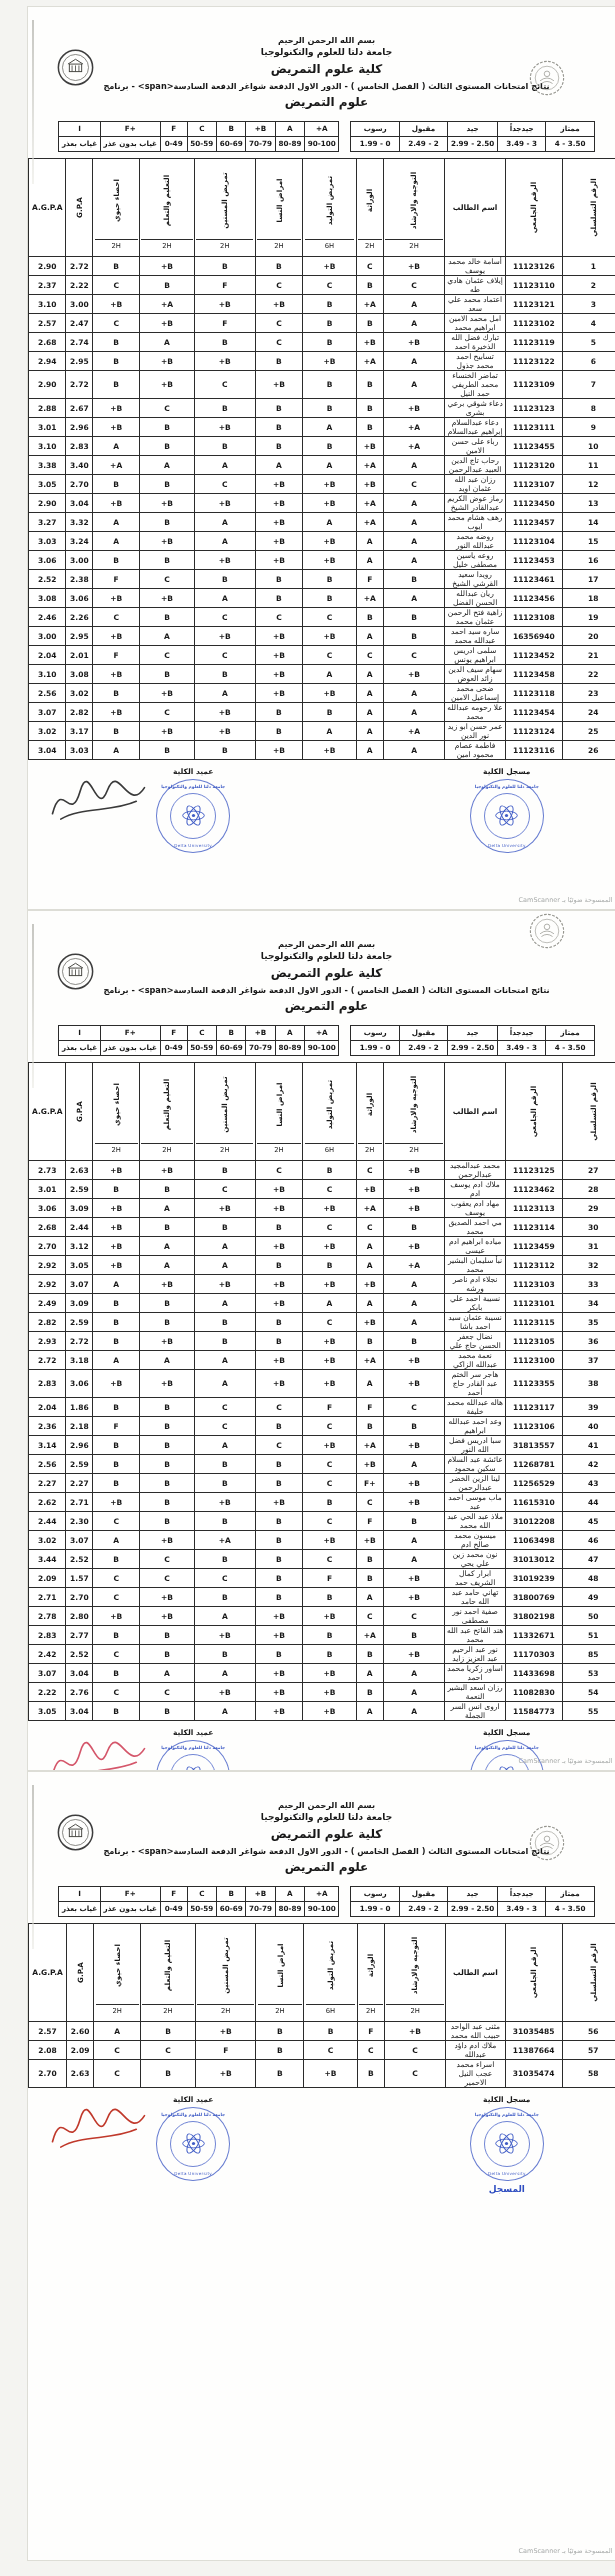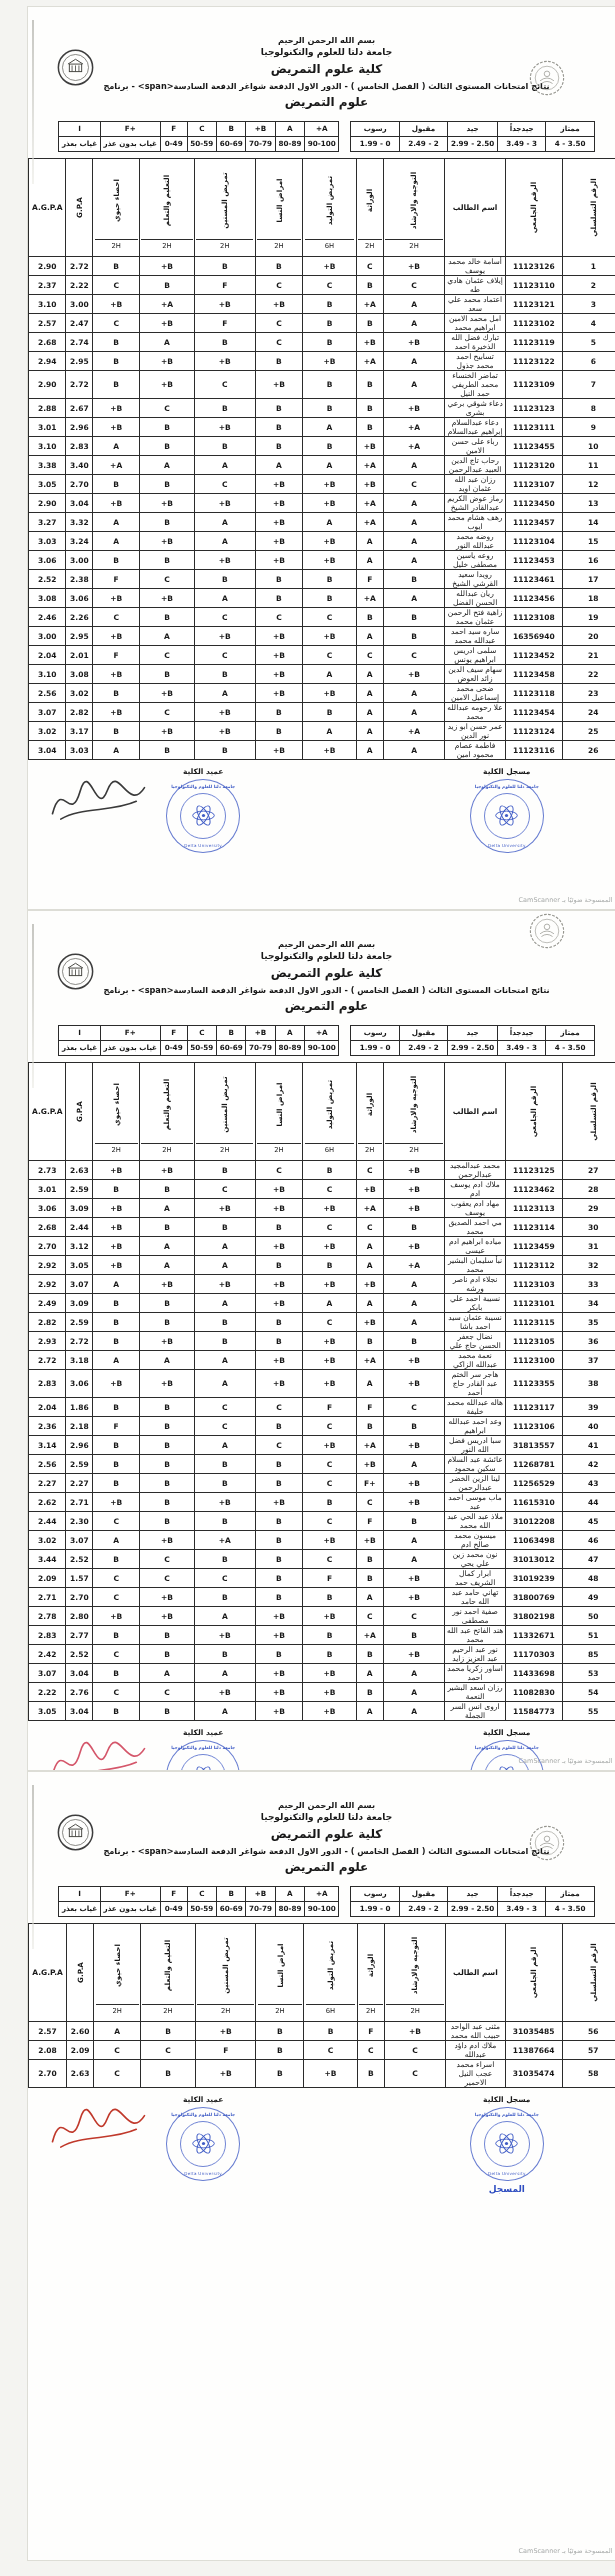--- a/index.html
+++ b/index.html
@@ -46,21 +46,21 @@
   .vwrap{height:77px;display:flex;align-items:center;justify-content:center;}
   .vtext{display:block;transform:rotate(-90deg);white-space:nowrap;font-size:7.2px;font-weight:bold;}
   .hour{border-top:0.7px solid #2b2b2b;height:13.7px;line-height:13.7px;font-size:6.8px;font-weight:normal;direction:ltr;}
   .head .col-name span,.head .col-agpa span{font-size:7.5px;font-weight:bold;}
   td.num,td.grade{direction:ltr;font-weight:bold;}
   td.col-name{font-size:7.2px;}
 
   
   .doc-footer{position:relative;height:130px;margin-top:6.8px;}
   .sig{position:absolute;left:19px;top:4.1px;}
-  .fo-left{position:absolute;left:138px;top:0;text-align:center;}
+  .fo-left{position:absolute;left:128px;top:0;text-align:center;}
   .fo-right{position:absolute;right:81px;top:0;text-align:center;}
   .f-label{font-size:7.5px;font-weight:bold;direction:rtl;margin-bottom:2.7px;}
   .stamp{position:relative;width:72px;height:72px;border:1.7px solid rgba(47,78,193,.8);
          border-radius:50%;color:#2f4ec1;opacity:.92;margin:0 auto;background:rgba(255,255,255,.1);}
   .stamp .inner{position:absolute;inset:13px;border:1.1px solid rgba(47,78,193,.75);border-radius:50%;
          display:flex;align-items:center;justify-content:center;}
   .arc-top{position:absolute;top:4.1px;left:0;right:0;text-align:center;font-size:4.4px;direction:rtl;font-weight:bold;}
   .arc-bottom{position:absolute;bottom:4.1px;left:0;right:0;text-align:center;font-size:4.1px;letter-spacing:0.3px;}
   .stamp-word{margin-top:2.7px;font-size:9px;font-weight:bold;color:#2f4ec1;direction:rtl;display:none;}
   .watermark{position:absolute;bottom:4.1px;right:12.3px;font-size:6.5px;color:#a7aaa9;direction:rtl;padding-left:14px;}

